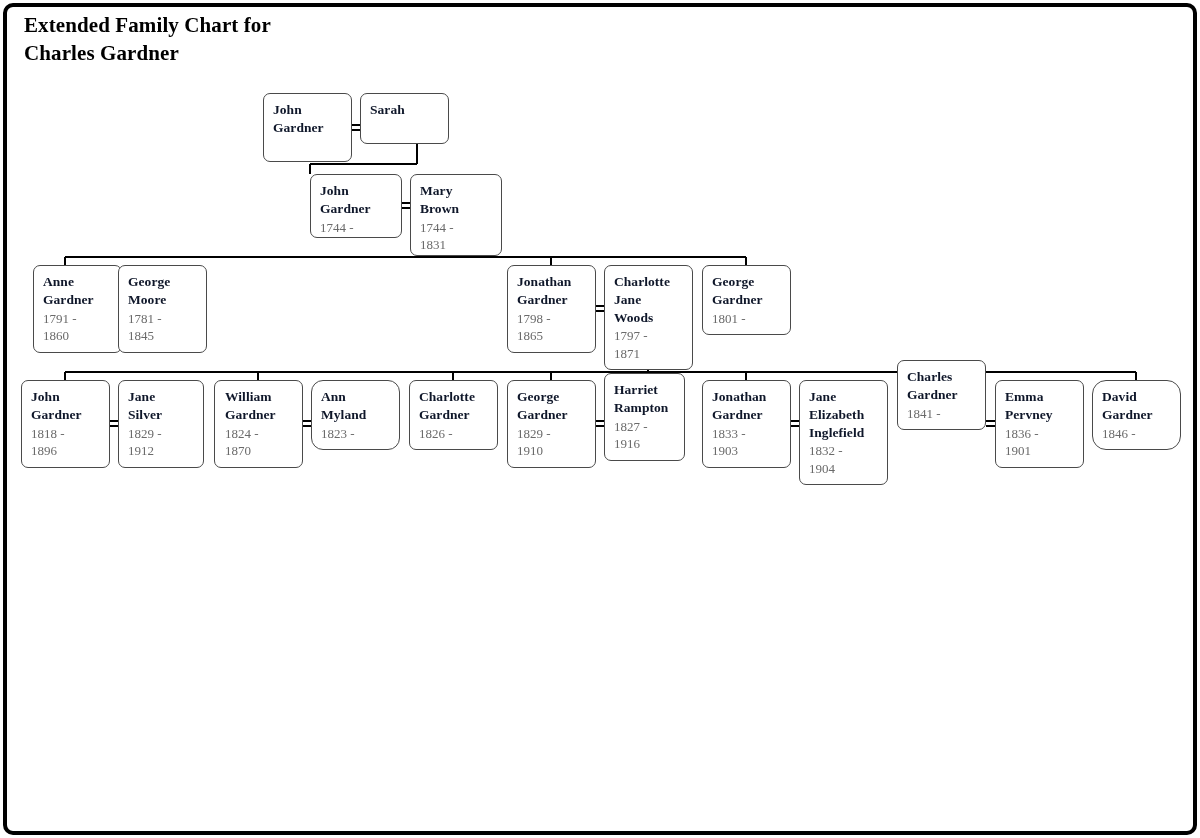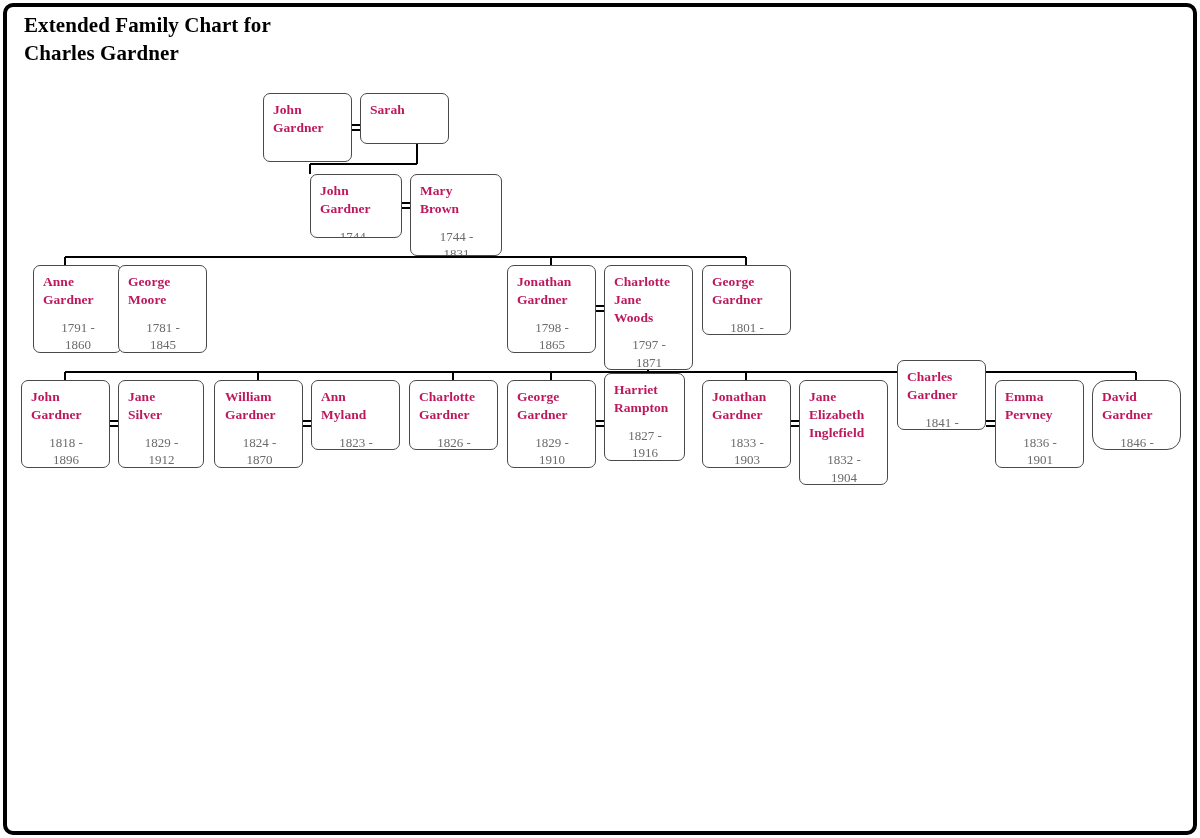--- a/index.html
+++ b/index.html
@@ -53,33 +53,32 @@
     box-sizing: border-box;
     background: #ffffff;
     border: 1px solid #4a4a4a;
     border-radius: 7px;
     padding: 7px 8px 6px 9px;
     overflow: hidden;
   }
   .p-name {
     font-size: 13.5px;
     font-weight: bold;
-    color: #be185d;
+    color: #0f172a;
     line-height: 1.32;
     white-space: pre-line;
     letter-spacing: 0.05px;
   }
   .p-dates {
     font-size: 13px;
     font-weight: normal;
     color: #6a6a6a;
     line-height: 1.32;
     white-space: pre-line;
-    margin-top: 10px;
-    text-align: center;
+    margin-top: 1px;
   }
   .p-dates:empty { display: none; }
 </style>
 </head>
 <body>
 
 <div id="page">
 
   <div id="frame"></div>
 
@@ -230,21 +229,21 @@
 Silver</div>
         <div class="p-dates">1829 -
 1912</div>
       </div>
       <div class="person" style="left: 214px; top: 380px; width: 89px; height: 88px; padding-left: 10px;">
         <div class="p-name">William
 Gardner</div>
         <div class="p-dates">1824 -
 1870</div>
       </div>
-      <div class="person" style="left: 311px; top: 380px; width: 89px; height: 70px;">
+      <div class="person" style="left: 311px; top: 380px; width: 89px; height: 70px; border-radius: 12px;">
         <div class="p-name">Ann
 Myland</div>
         <div class="p-dates">1823 -</div>
       </div>
       <div class="person" style="left: 409px; top: 380px; width: 89px; height: 70px;">
         <div class="p-name">Charlotte
 Gardner</div>
         <div class="p-dates">1826 -</div>
       </div>
       <div class="person" style="left: 507px; top: 380px; width: 89px; height: 88px;">

